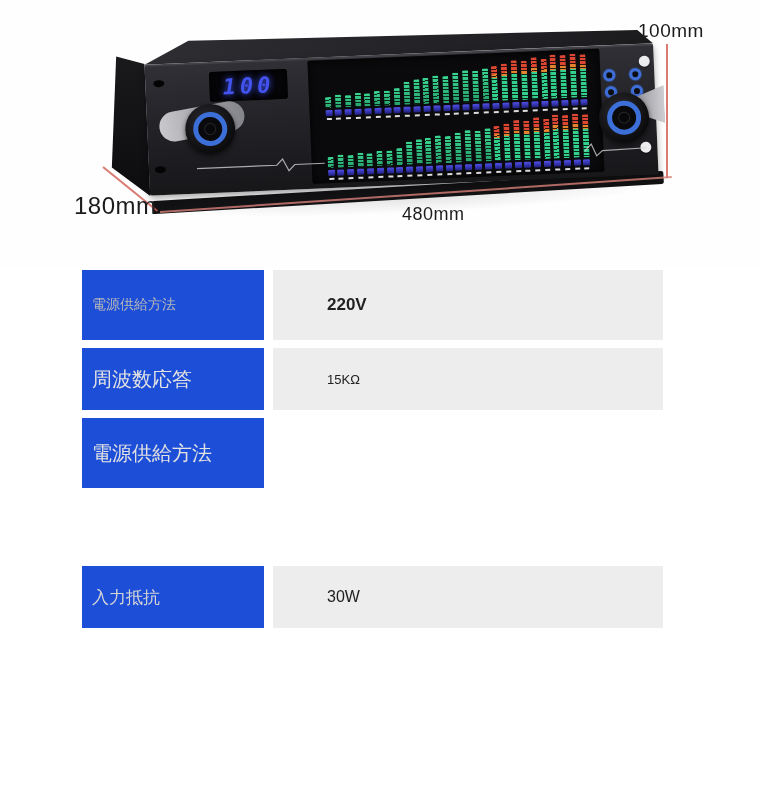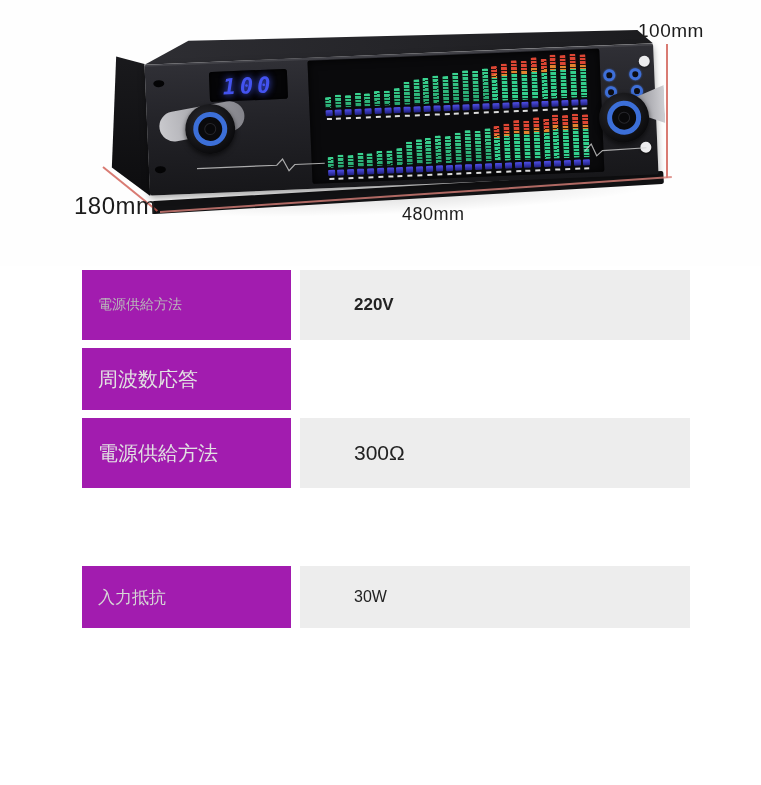--- a/index.html
+++ b/index.html
@@ -72,22 +72,22 @@
     repeating-linear-gradient(180deg,rgba(0,0,0,0) 0 2.5px,rgba(6,9,7,.85) 2.5px 3.5px),
     linear-gradient(180deg,#de4634 0 24%,#e2832f 24% 34%,#33cf8d 34% 100%);}
   .bar-base{width:7px;height:6px;margin-top:2px;border-radius:1px;
     background:linear-gradient(180deg,#5050e8,#1f1f7e);}
   .bar-tick{width:5px;height:2px;margin-top:2px;background:#dcdcdc;}
   .trace{position:absolute;}
 
   
   .spec-table{position:absolute;left:82px;top:270px;width:616px;}
   .spec-row{display:flex;gap:9px;margin-bottom:8px;}
-  .spec-label{width:209px;box-sizing:border-box;background:#a21caf;color:#d5d5d5;
-    display:flex;align-items:center;padding-left:16px;}
+  .spec-label{width:182px;box-sizing:border-box;background:#1d4ed8;color:#d5d5d5;
+    display:flex;align-items:center;padding-left:10px;}
   .spec-value{width:390px;box-sizing:border-box;background:#ededed;color:#222;
     display:flex;align-items:center;padding-left:54px;font-weight:500;}
   .spec-row{min-height:62px;}
   .spec-row:nth-child(1){min-height:70px;}
   .spec-row:nth-child(3){min-height:70px;}
   .spec-row:nth-child(1) .spec-label{font-size:14px;color:#b9b9b9;}
   .spec-row:nth-child(2) .spec-label{font-size:20px;color:#e2e2e2;}
   .spec-row:nth-child(3) .spec-label{font-size:20px;color:#e2e2e2;}
   .spec-row:nth-child(4) .spec-label{font-size:18px;color:#dadada;}
   .spec-row:nth-child(5) .spec-label{font-size:17px;color:#d6d6d6;}
@@ -433,24 +433,24 @@
   <div class="dim-label dim-width">480mm</div>
 </div>
 
 <div class="spec-table">
     <div class="spec-row">
       <div class="spec-label">電源供給方法</div>
       <div class="spec-value">220V</div>
     </div>
     <div class="spec-row">
       <div class="spec-label">周波数応答</div>
+      <div class="spec-value">15KΩ</div>
     </div>
     <div class="spec-row">
       <div class="spec-label">電源供給方法</div>
-      <div class="spec-value">300Ω</div>
     </div>
     <div class="spec-row">
     </div>
     <div class="spec-row">
       <div class="spec-label">入力抵抗</div>
       <div class="spec-value">30W</div>
     </div>
   </div>
 
 </body></html>

